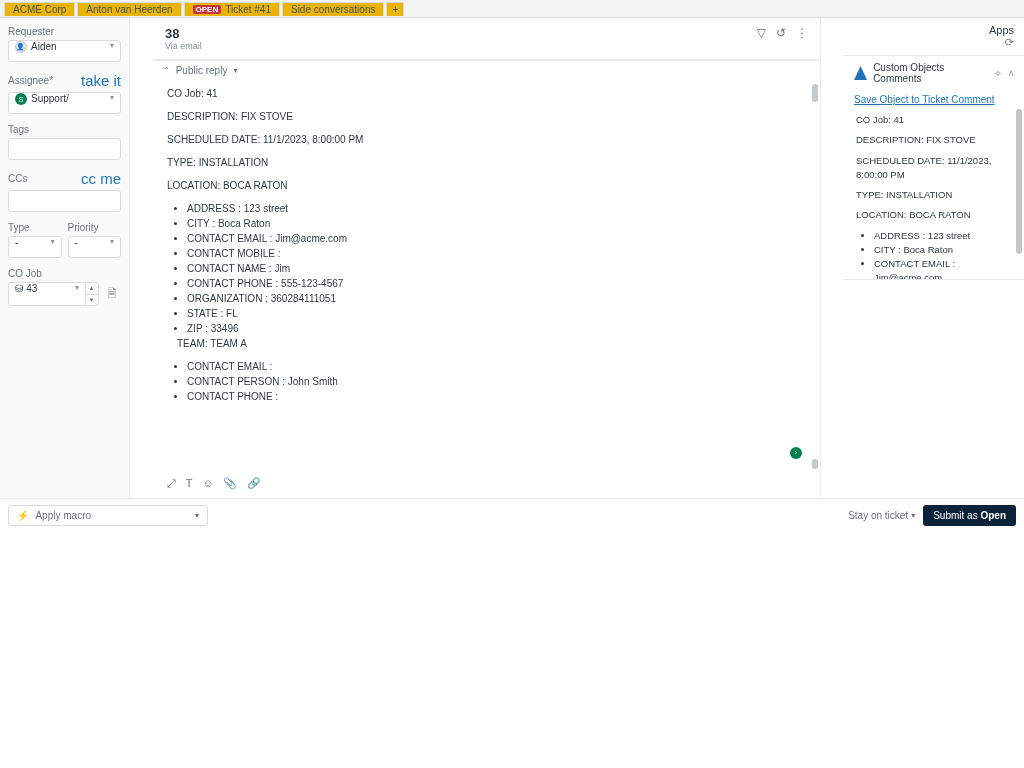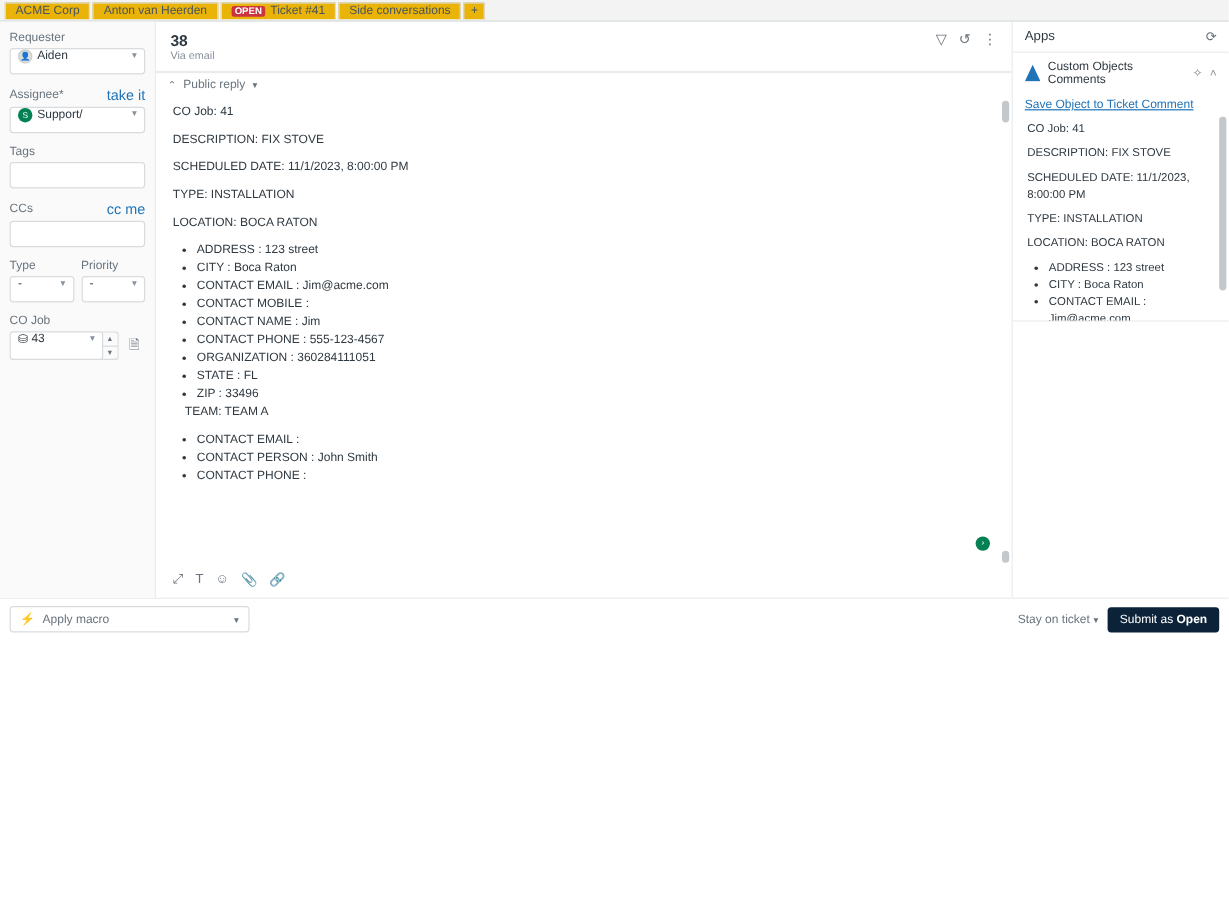--- a/index.html
+++ b/index.html
@@ -1,25 +1,25 @@
 <!DOCTYPE html>
 <html><head>
 <meta charset="utf-8">
 <style>
 * { box-sizing: border-box; margin: 0; padding: 0; }
 body { font-family: -apple-system, BlinkMacSystemFont, "Segoe UI", Arial, sans-serif; font-size: 11px; color: #2f3941; background: #fff; }
 .tabs-bar { display: flex; align-items: center; background: #f3f3f3; border-bottom: 1px solid #d8dcde; height: 18px; padding: 0 4px; gap: 2px; }
 .tab { background: #eab308; border: 1px solid #d8dcde; border-bottom: none; padding: 1px 8px; font-size: 10px; color: #49545c; display: flex; align-items: center; gap: 4px; cursor: pointer; }
 .tab .badge { background: #cc3340; color: #fff; font-size: 8px; padding: 0 3px; border-radius: 2px; font-weight: 600; }
 .tab.add { width: 18px; justify-content: center; }
-.layout { display: grid; grid-template-columns: 130px 1fr 180px; height: 480px; }
+.layout { display: grid; grid-template-columns: 130px 1fr 180px; height: 480px; gap: 23px; }
 .left-panel { border-right: 1px solid #e9ebed; padding: 8px; background: #fafafa; }
 .field-group { margin-bottom: 10px; }
 .field-label { font-size: 10px; color: #68737d; margin-bottom: 3px; display: flex; justify-content: space-between; align-items: center; }
-.field-label .link { color: #1f73b7; font-size: 12px; cursor: pointer; }
+.field-label .link { color: #1f73b7; font-size: 15px; cursor: pointer; }
 .field-control { border: 1px solid #d8dcde; border-radius: 3px; background: #fff; height: 22px; display: flex; align-items: flex-start; padding: 0 6px; font-size: 10px; color: #2f3941; position: relative; }
 .field-control.empty { color: #87929d; }
 .field-control .chev { margin-left: auto; font-size: 8px; color: #87929d; }
 .avatar-dot { width: 12px; height: 12px; border-radius: 50%; background: #ddd; display: inline-flex; align-items: center; justify-content: center; font-size: 7px; margin-right: 4px; border:1px solid #ccc; }
 .avatar-dot.green { background: #038153; color:#fff; border:none;}
 .two-col { display: flex; gap: 6px; }
 .two-col > div { flex: 1; }
 .co-job-row { display: flex; align-items: center; gap: 4px; }
 .co-job-row .field-control { flex: 1; height: 24px; }
 .co-job-row .mini-btn { width: 14px; height: 24px; border: 1px solid #d8dcde; border-left:none; display: flex; flex-direction:column; font-size:7px; color:#68737d; border-radius:0 3px 3px 0; margin-left:-5px;}
@@ -42,21 +42,21 @@
 .reply-header { display:flex; align-items:center; gap:6px; padding:4px 10px; font-size:10px; color:#68737d; }
 .reply-header .chev-sm { font-size:8px; }
 .reply-body { flex:1; overflow-y:auto; padding: 6px 14px; font-size:10px; line-height:1.5; position:relative;}
 .reply-body ul { padding-left: 20px; list-style: disc; }
 .reply-body p { margin-bottom: 8px; }
 .reply-scroll { position:absolute; right:2px; top:4px; width:6px; height:18px; background:#c2c8cc; border-radius:3px;}
 .reply-scroll.bot { top:auto; bottom:4px; height:10px;}
 .green-dot { position:absolute; right:18px; bottom:14px; width:12px; height:12px; border-radius:50%; background:#038153; color:#fff; font-size:7px; display:flex; align-items:center; justify-content:center;}
 .reply-toolbar { display:flex; gap:10px; padding:4px 14px 8px; color:#68737d; font-size:11px; }
 .right-panel { display:flex; flex-direction:column; }
-.apps-header { display:flex; align-items:flex-start; padding:6px 10px; font-size:11px; color:#2f3941; border-bottom:1px solid #e9ebed;}
+.apps-header { display:flex; align-items:flex-end; padding:6px 10px; font-size:11px; color:#2f3941; border-bottom:1px solid #e9ebed;flex-direction:column;}
 .apps-header .refresh { margin-left:auto; font-size:11px; color:#68737d; cursor:pointer;}
 .app-card { border-bottom:1px solid #e9ebed; }
 .app-title-row { display:flex; align-items:center; padding:6px 10px; gap:6px; font-size:10px; }
 .app-title-row .logo { width:14px; height:14px; background:#1f73b7; clip-path: polygon(50% 0, 100% 100%, 0 100%); }
 .app-title-row .pin { margin-left:auto; font-size:10px; color:#87929d; cursor:pointer;}
 .app-title-row .col { font-size:10px; color:#87929d; cursor:pointer;}
 .app-link { display:block; padding:4px 10px; font-size:10px; color:#1f73b7; cursor:pointer; text-decoration:underline;}
 .app-content { padding:4px 12px 10px; font-size:9.5px; line-height:1.5; position:relative; max-height:170px; overflow:hidden;}
 .app-content p { margin-bottom:6px; }
 .app-content ul { padding-left:18px; list-style:disc; }

